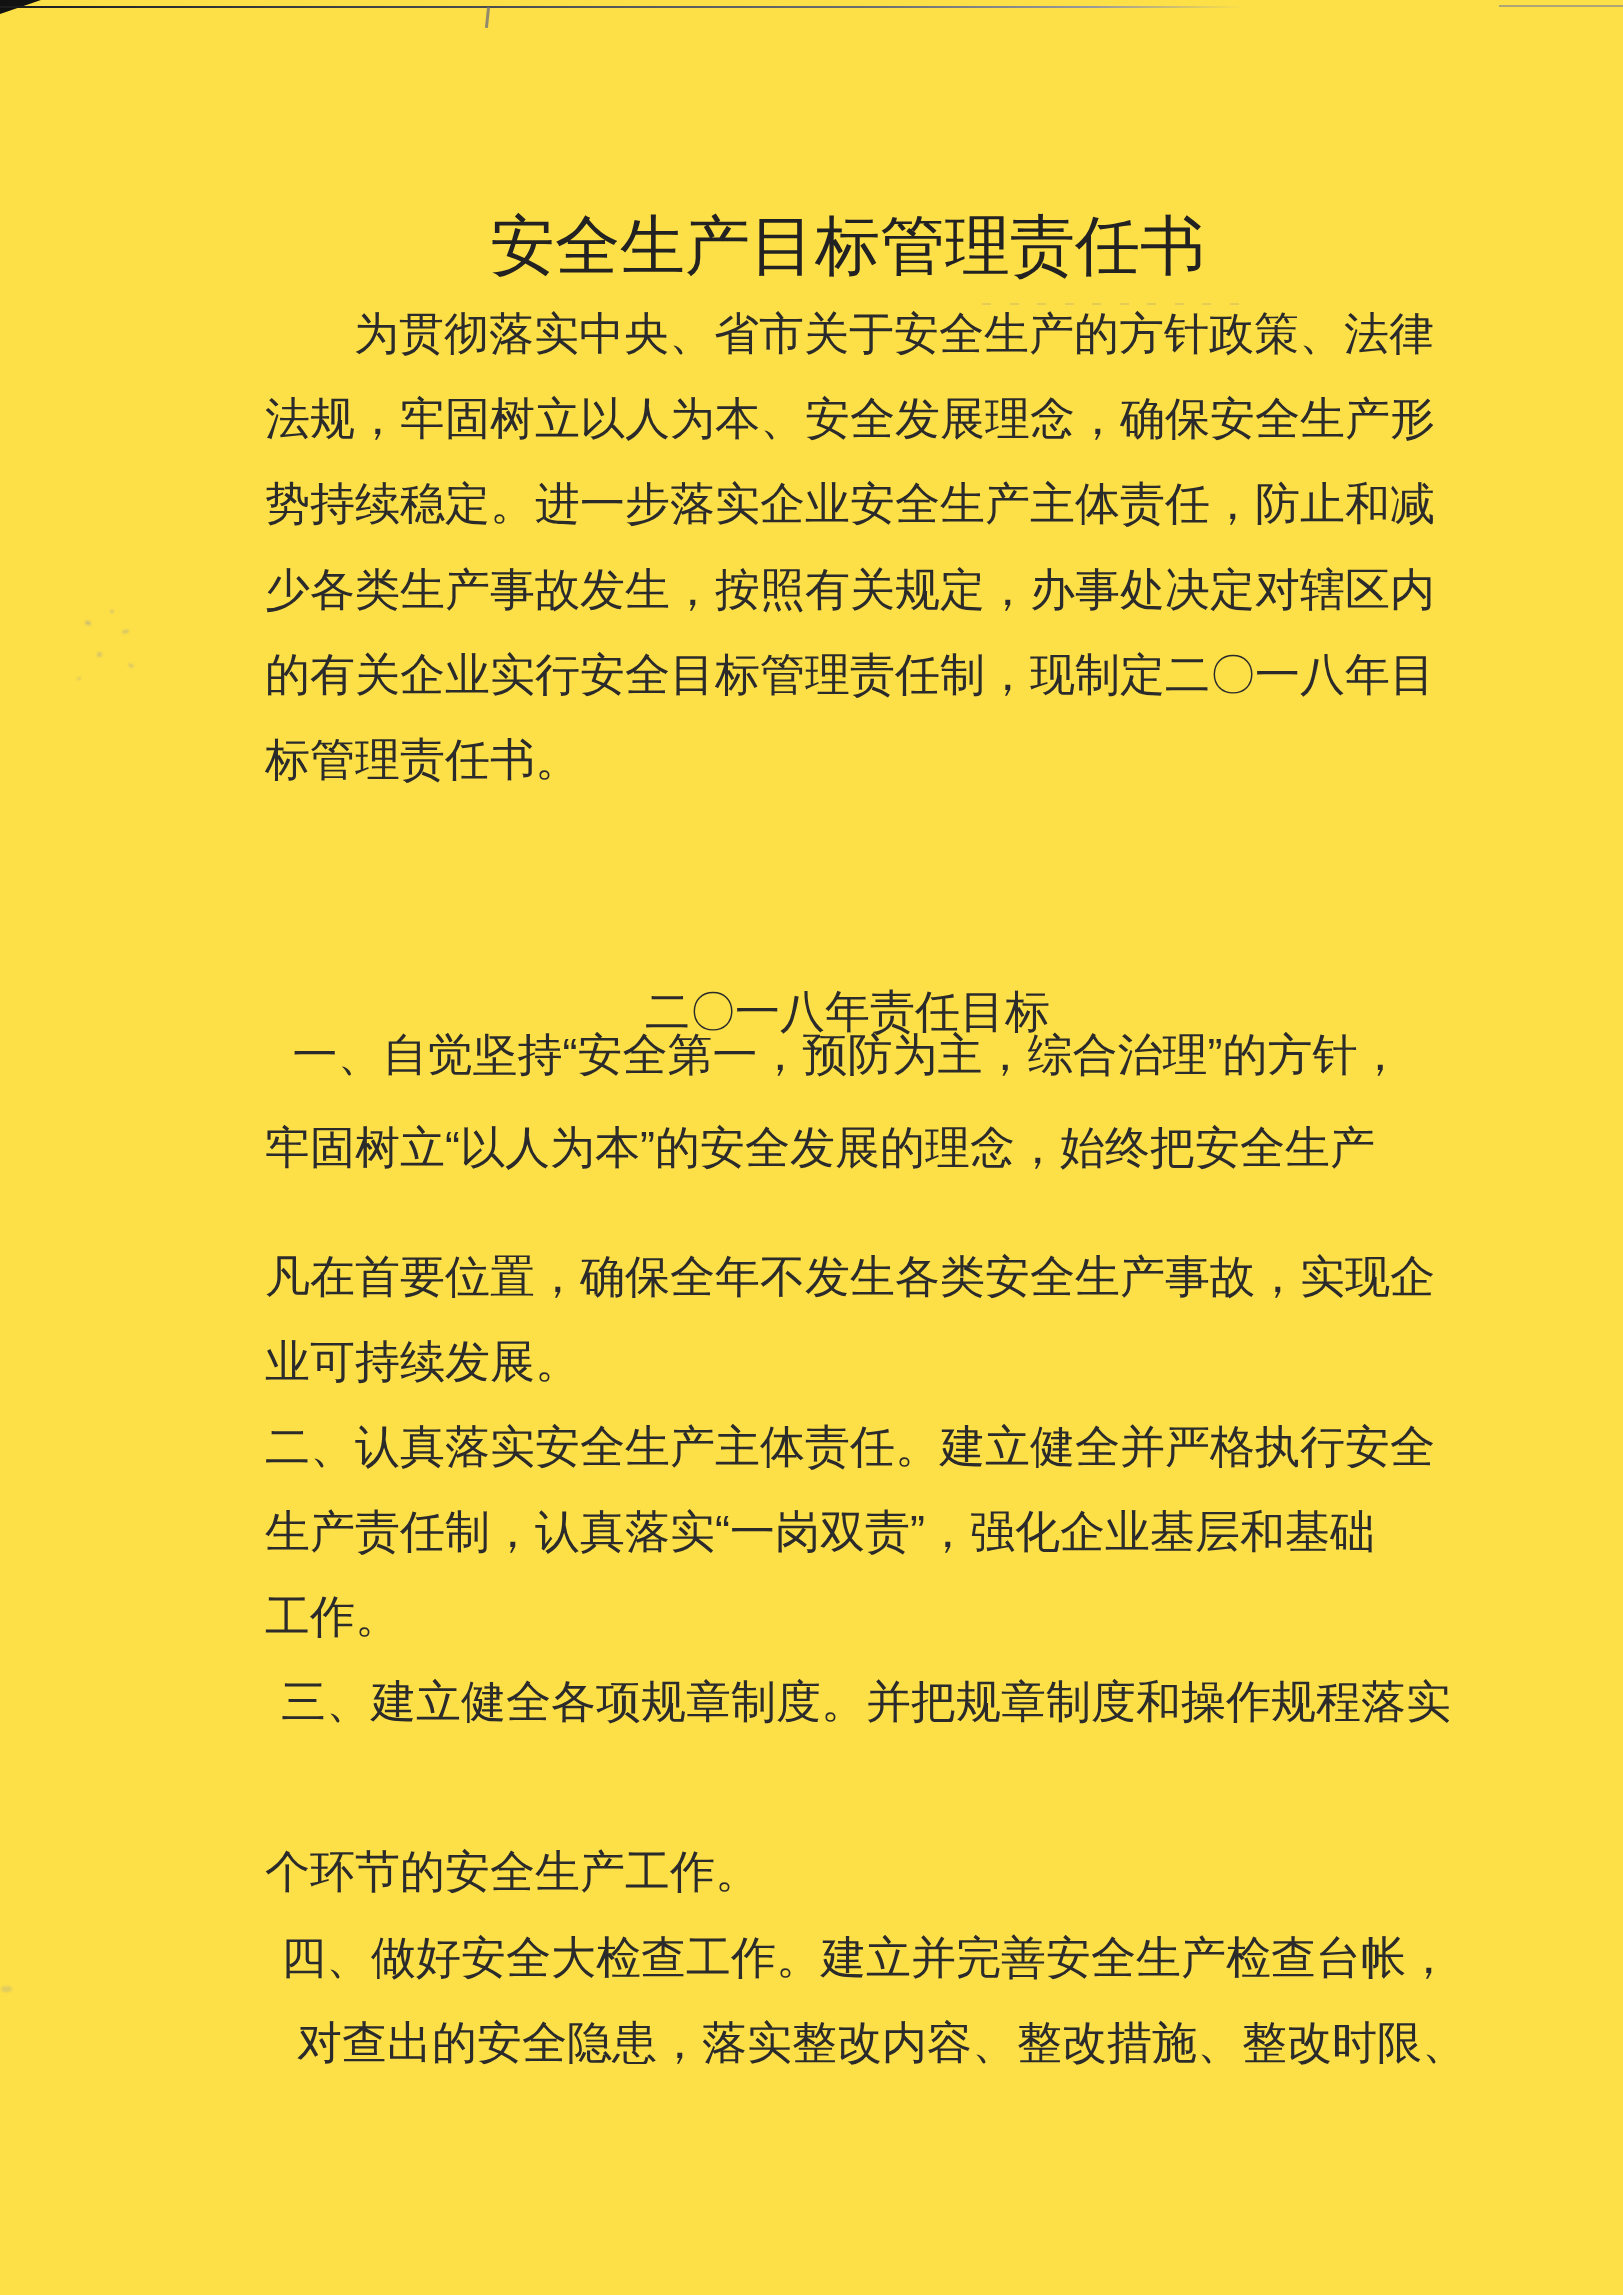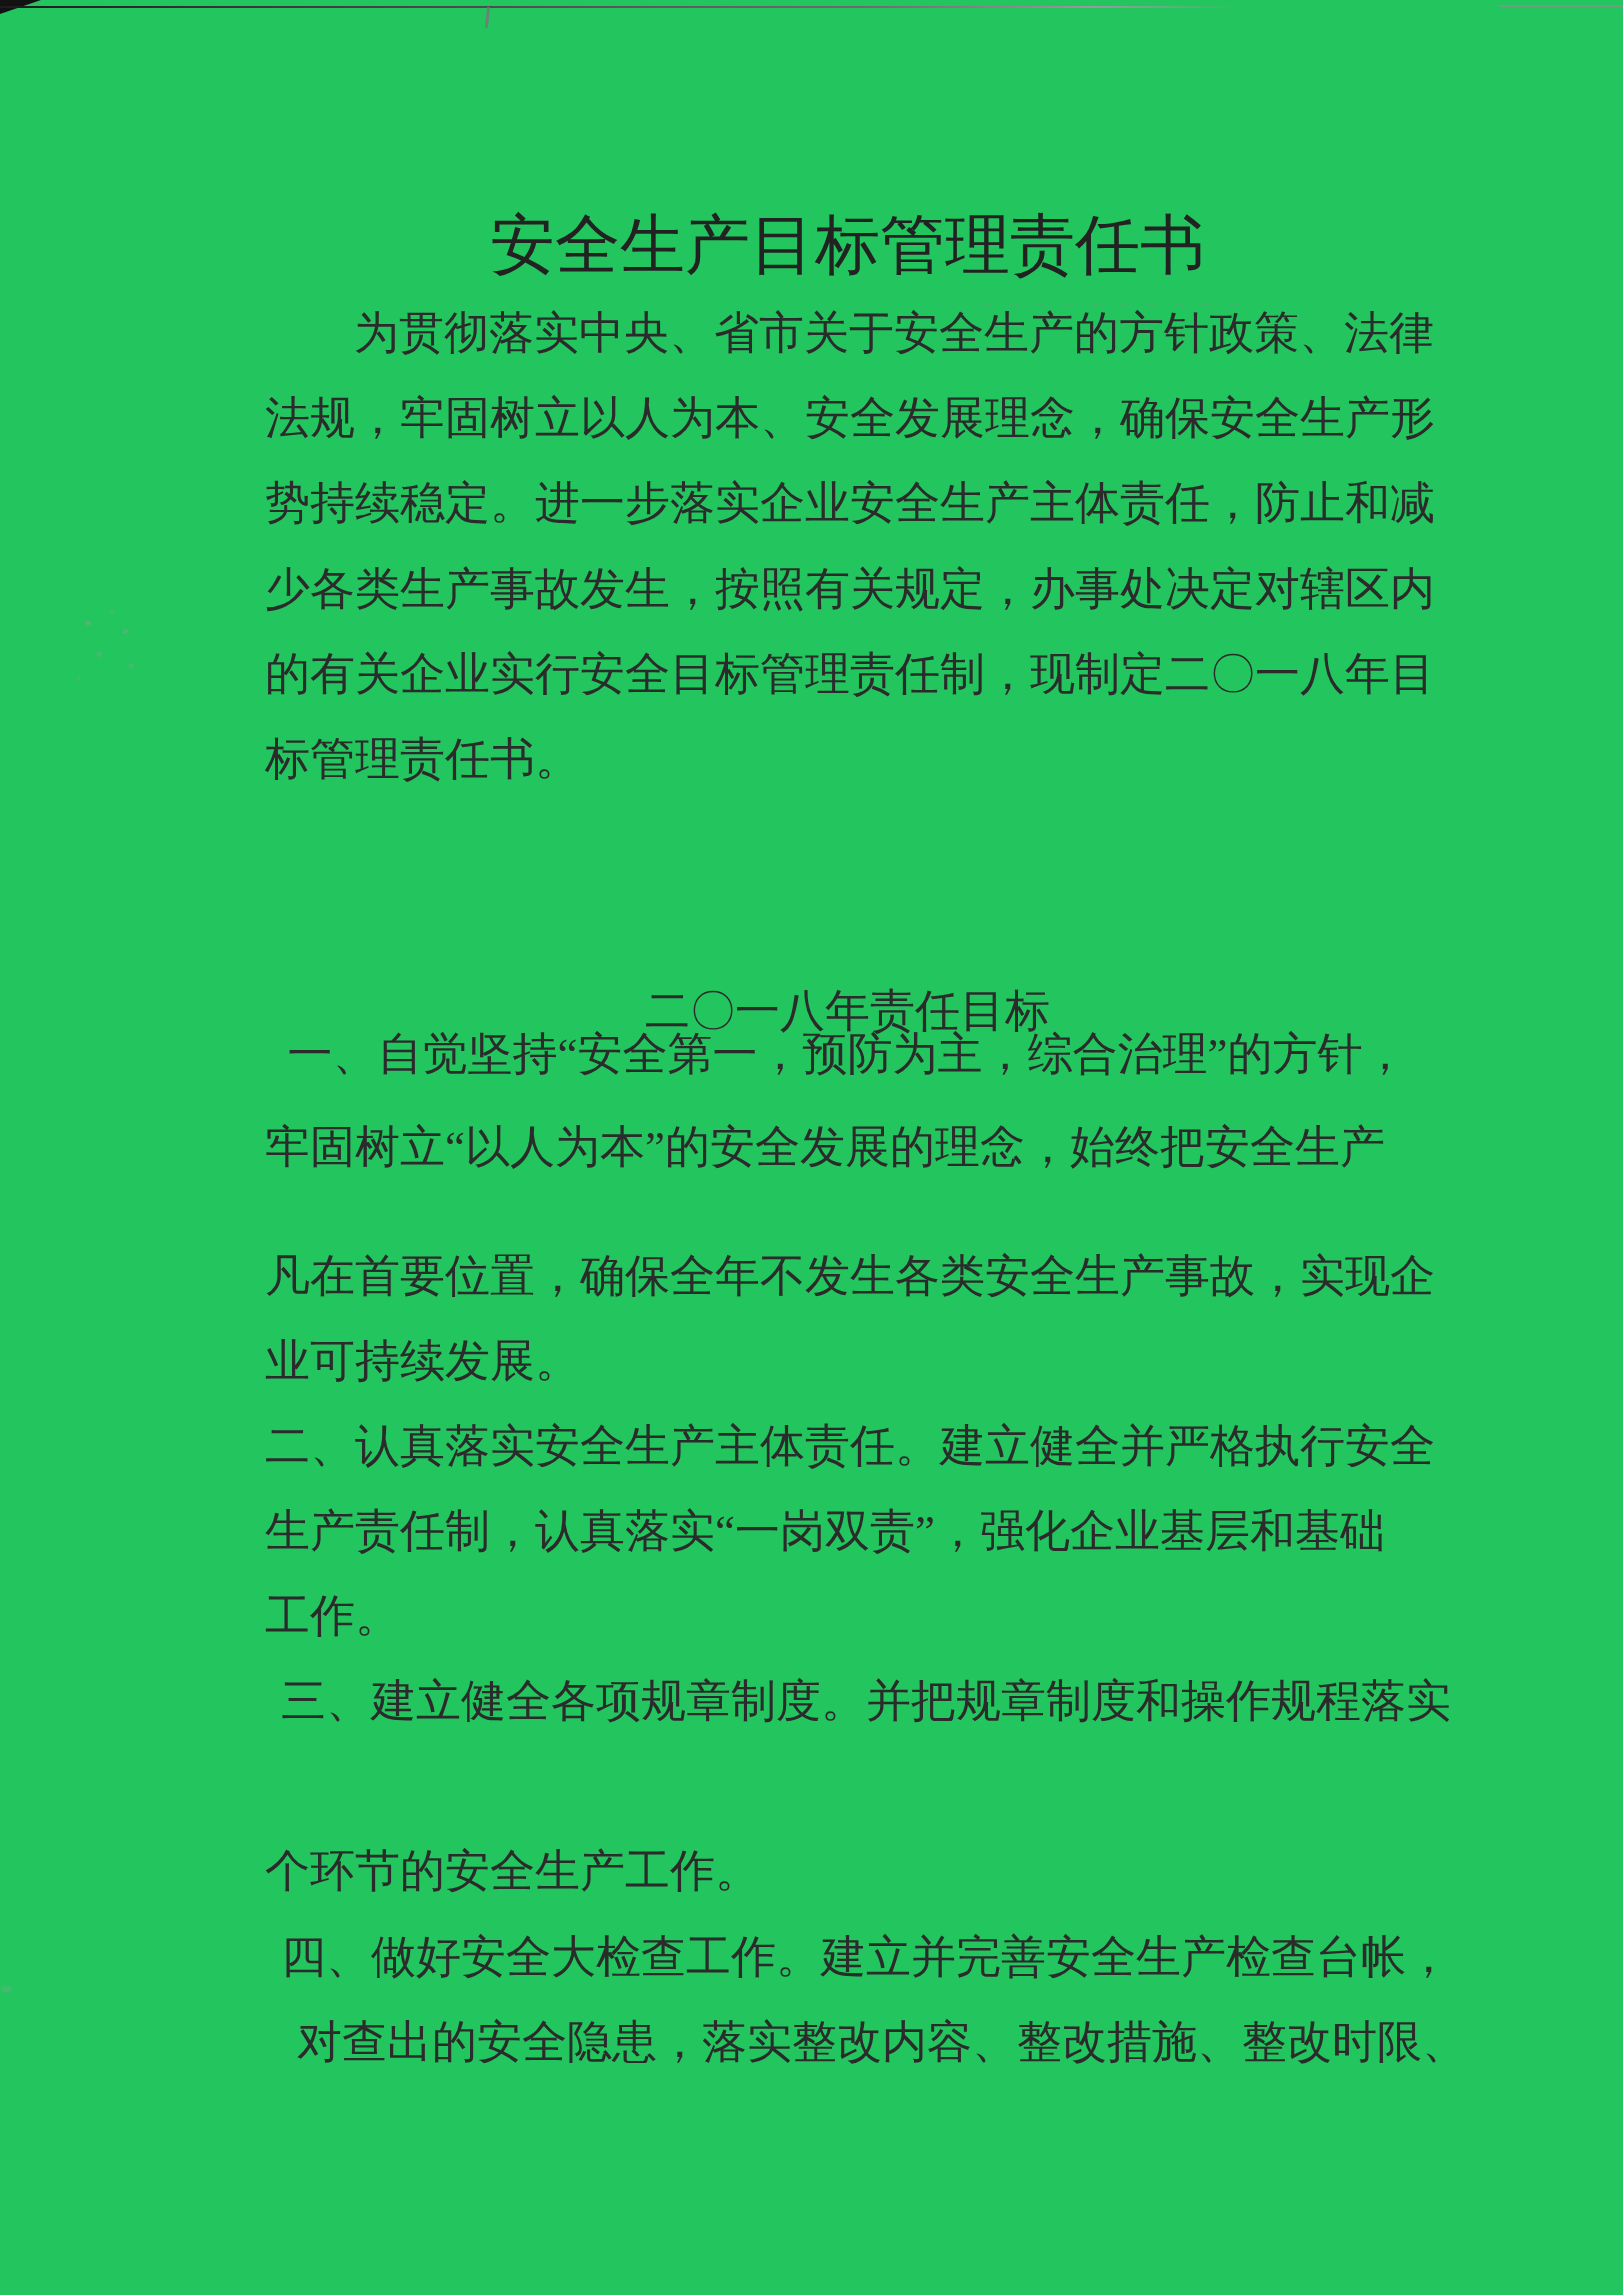--- a/index.html
+++ b/index.html
@@ -4,23 +4,23 @@
 <style>
   html, body {
     margin: 0;
     padding: 0;
     background: #ffffff;
   }
   .page {
     position: relative;
     width: 1623px;
     height: 2295px;
-    background: #22c55e;
+    background: #fde047;
     overflow: hidden;
-    font-family: Liberation Serif, serif;
+    font-family: Liberation Sans, sans-serif;
     color: #2b2b2b;
   }
   .line {
     position: absolute;
     left: 265px;
     width: 1165px;
     height: 85px;
     line-height: 85px;
     font-size: 45px;
     letter-spacing: 0;

